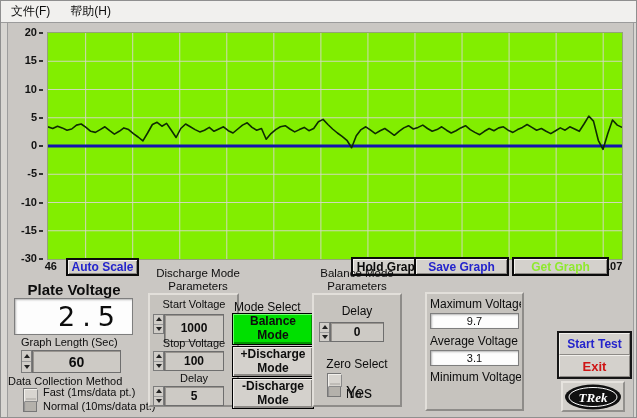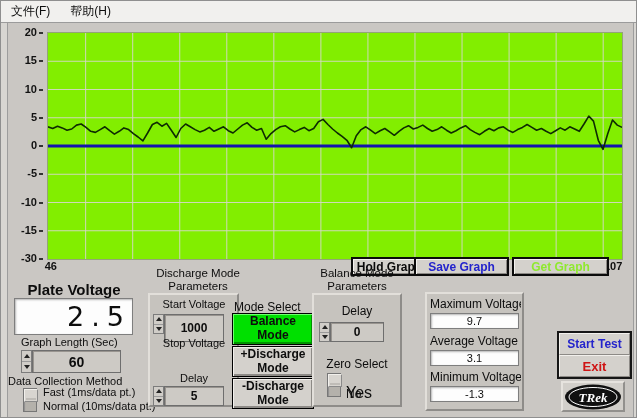--- a/index.html
+++ b/index.html
@@ -30,21 +30,21 @@
           background:#d0cdc8;box-sizing:border-box;cursor:pointer;}
   .arrows div{flex:1;display:flex;align-items:center;justify-content:center;border-bottom:1px solid #9a9a9a;}
   .arrows div:last-child{border-bottom:none;}
   .tri-up{width:0;height:0;border-left:3px solid transparent;border-right:3px solid transparent;border-bottom:4px solid #222;}
   .tri-dn{width:0;height:0;border-left:3px solid transparent;border-right:3px solid transparent;border-top:4px solid #222;}
   .spinval{border:1px solid #6e6e6e;box-shadow:inset 1px 1px 0 #98948f;background:#cdcac5;
           font-weight:bold;font-size:12px;display:flex;align-items:center;justify-content:center;box-sizing:border-box;}
   .wdisp{position:absolute;background:#fdfdfd;border:1px solid #7e7e7e;
          box-shadow:inset 1px 1px 2px #b5b5b5;display:flex;align-items:center;justify-content:center;
          font-size:11px;box-sizing:border-box;}
-  .bigval{justify-content:flex-end;padding-right:1px;font-size:27px;letter-spacing:7px;font-family:"DejaVu Sans",sans-serif;}
+  .bigval{justify-content:flex-end;padding-right:10px;font-size:27px;letter-spacing:7px;font-family:"DejaVu Sans",sans-serif;}
   .toggle{position:absolute;width:14px;height:24px;background:#b4b1ab;border:1px solid #777;
           box-shadow:inset 1px 1px 1px #8e8e8e;box-sizing:border-box;cursor:pointer;}
   .knob{position:absolute;left:0;top:0;width:12px;height:11px;background:#d8d5d0;
         border:1px solid #8a8a8a;border-top-color:#f2f0ec;border-left-color:#f2f0ec;}
   .knob::after{content:"";position:absolute;left:1px;right:1px;bottom:1px;height:2px;background:#bfbcb7;}
   .mbtn{position:absolute;left:231px;width:82px;border:1px solid #000;background:#d4d1cc;
         box-shadow:inset 1px 1px 0 #f2f0ec, inset -2px -2px 0 #8d8a86;font-weight:bold;font-size:12px;
         line-height:1.15;display:flex;align-items:center;justify-content:center;text-align:center;
         cursor:pointer;box-sizing:border-box;}
   .mbtn.active{background:#00e000;box-shadow:inset 1px 1px 0 #70ff70, inset -2px -2px 0 #009400;}
@@ -101,20 +101,21 @@
   <div class="ytick" style="top:110px">5</div>
   <div class="ytick" style="top:138px">0</div>
   <div class="ytick" style="top:166px">-5</div>
   <div class="ytick" style="top:195px">-10</div>
   <div class="ytick" style="top:223px">-15</div>
   <div class="ytick" style="top:251px">-30</div>
 
   <div class="xtick" style="left:34px;top:259px;width:22px;text-align:right">46</div>
   <div class="xtick" style="left:603px;top:259px;width:26px">107</div>
 
+  <div class="gbtn t-blue" style="left:65px;top:257px;width:73px;height:18px">Auto Scale</div>
   <div class="gbtn t-black" style="left:350px;top:256px;width:77px;height:19px">Hold Graph</div>
   <div class="gbtn t-blue" style="left:413px;top:256px;width:95px;height:19px">Save Graph</div>
   <div class="gbtn t-green" style="left:511px;top:256px;width:97px;height:19px">Get Graph</div>
 
   <div class="lbl ctr" style="left:12px;top:280px;width:122px;font-size:15px;font-weight:bold">Plate Voltage</div>
   <div class="wdisp bigval" style="left:13px;top:297px;width:119px;height:37px">2.5</div>
 
   <div class="lbl" style="left:20px;top:335px">Graph Length (Sec)</div>
   <div class="spin" style="left:20px;top:349px">
     <div class="arrows" style="height:23px">
@@ -146,20 +147,31 @@
           <span class="tri-up"></span>
         </div>
       <div>
           <span class="tri-dn"></span>
         </div>
     </div>
     <div class="spinval" style="width:60px;height:28px">1000</div>
   </div>
 
   <div class="lbl ctr" style="left:150px;top:336px;width:86px">Stop Voltage</div>
+  <div class="spin" style="left:152px;top:350px">
+    <div class="arrows" style="height:20px">
+      <div>
+          <span class="tri-up"></span>
+        </div>
+      <div>
+          <span class="tri-dn"></span>
+        </div>
+    </div>
+    <div class="spinval" style="width:60px;height:20px">100</div>
+  </div>
 
   <div class="lbl ctr" style="left:150px;top:371px;width:86px">Delay</div>
   <div class="spin" style="left:152px;top:385px">
     <div class="arrows" style="height:20px">
       <div>
           <span class="tri-up"></span>
         </div>
       <div>
           <span class="tri-dn"></span>
         </div>
@@ -195,21 +207,20 @@
   </div>
   <div class="lbl" style="left:345px;top:383px;font-size:16px">Yes</div>
   <div class="lbl" style="left:345px;top:386px;font-size:12px">No</div>
 
   <div class="gbox" style="left:424px;top:291px;width:99px;height:119px"></div>
   <div class="stat-lbl" style="left:429px;top:296px">Maximum Voltage</div>
   <div class="wdisp" style="left:429px;top:312px;width:89px;height:16px">9.7</div>
   <div class="stat-lbl" style="left:429px;top:333px">Average Voltage</div>
   <div class="wdisp" style="left:429px;top:349px;width:89px;height:16px">3.1</div>
   <div class="stat-lbl" style="left:429px;top:369px">Minimum Voltage</div>
-  <div class="wdisp" style="left:429px;top:385px;width:89px;height:16px">-1.3</div>
 
   <div class="actbox">
     <div class="actbtn t-blue" style="font-size:12px">Start Test</div>
     <div class="actbtn t-red" style="font-size:13px">Exit</div>
   </div>
 
   <div class="trek">
     <svg width="58" height="26">
       <ellipse cx="29" cy="13" rx="28" ry="12.5" fill="#101010"></ellipse>
       <ellipse cx="29" cy="13" rx="24" ry="9.5" fill="none" stroke="#ffffff" stroke-width="1"></ellipse>

